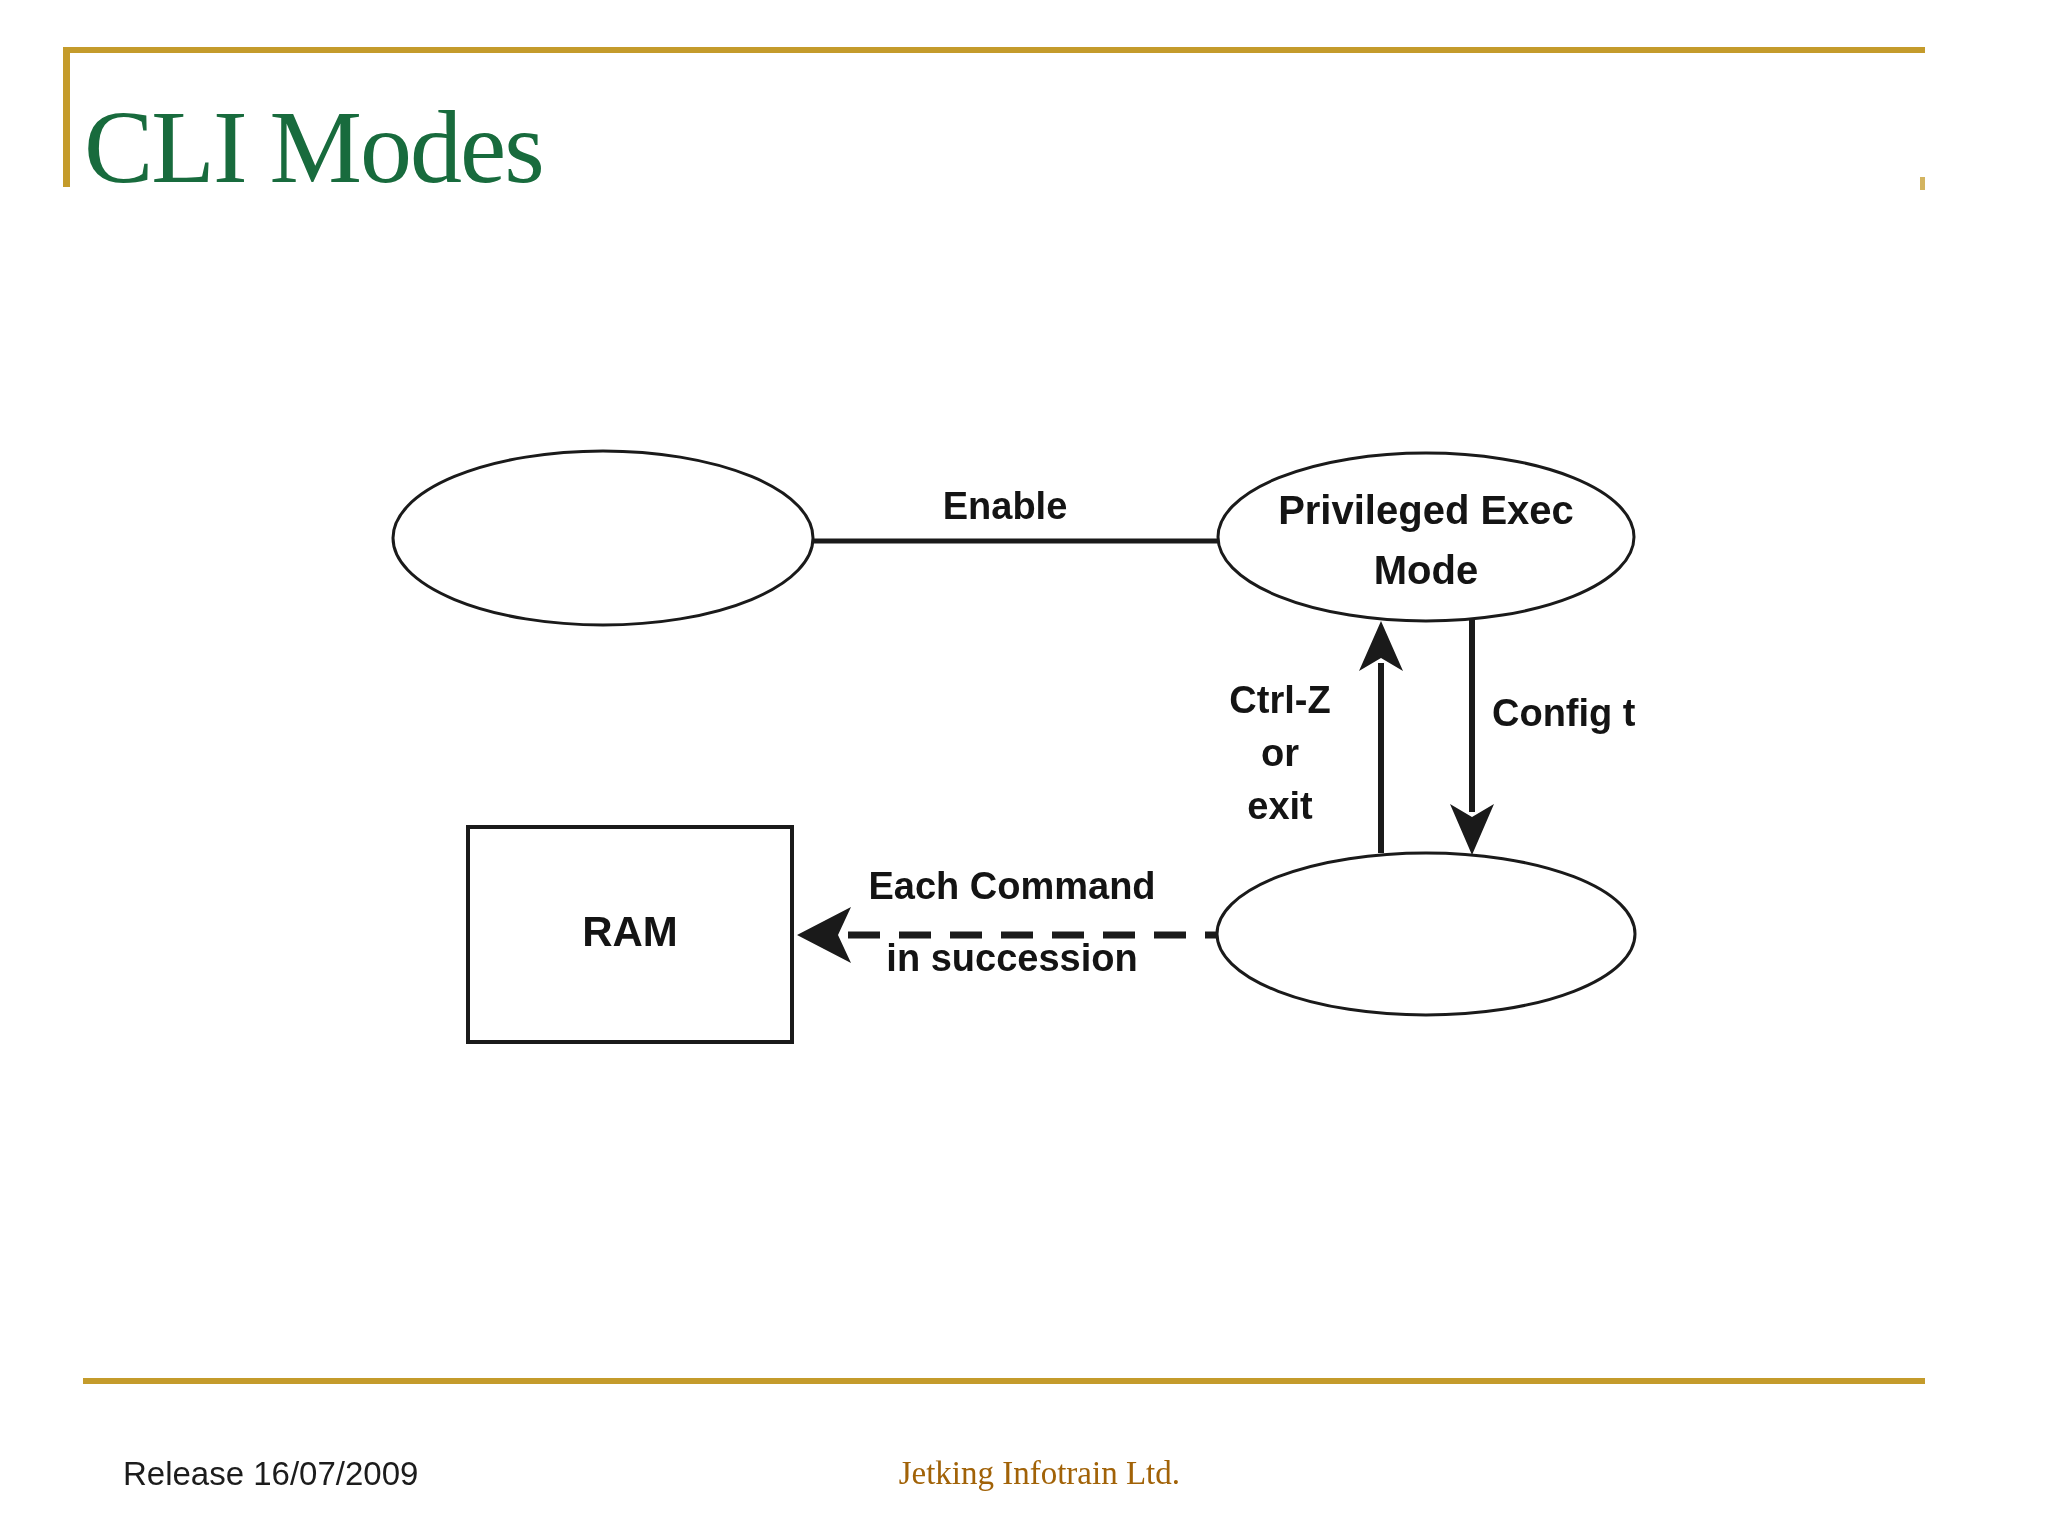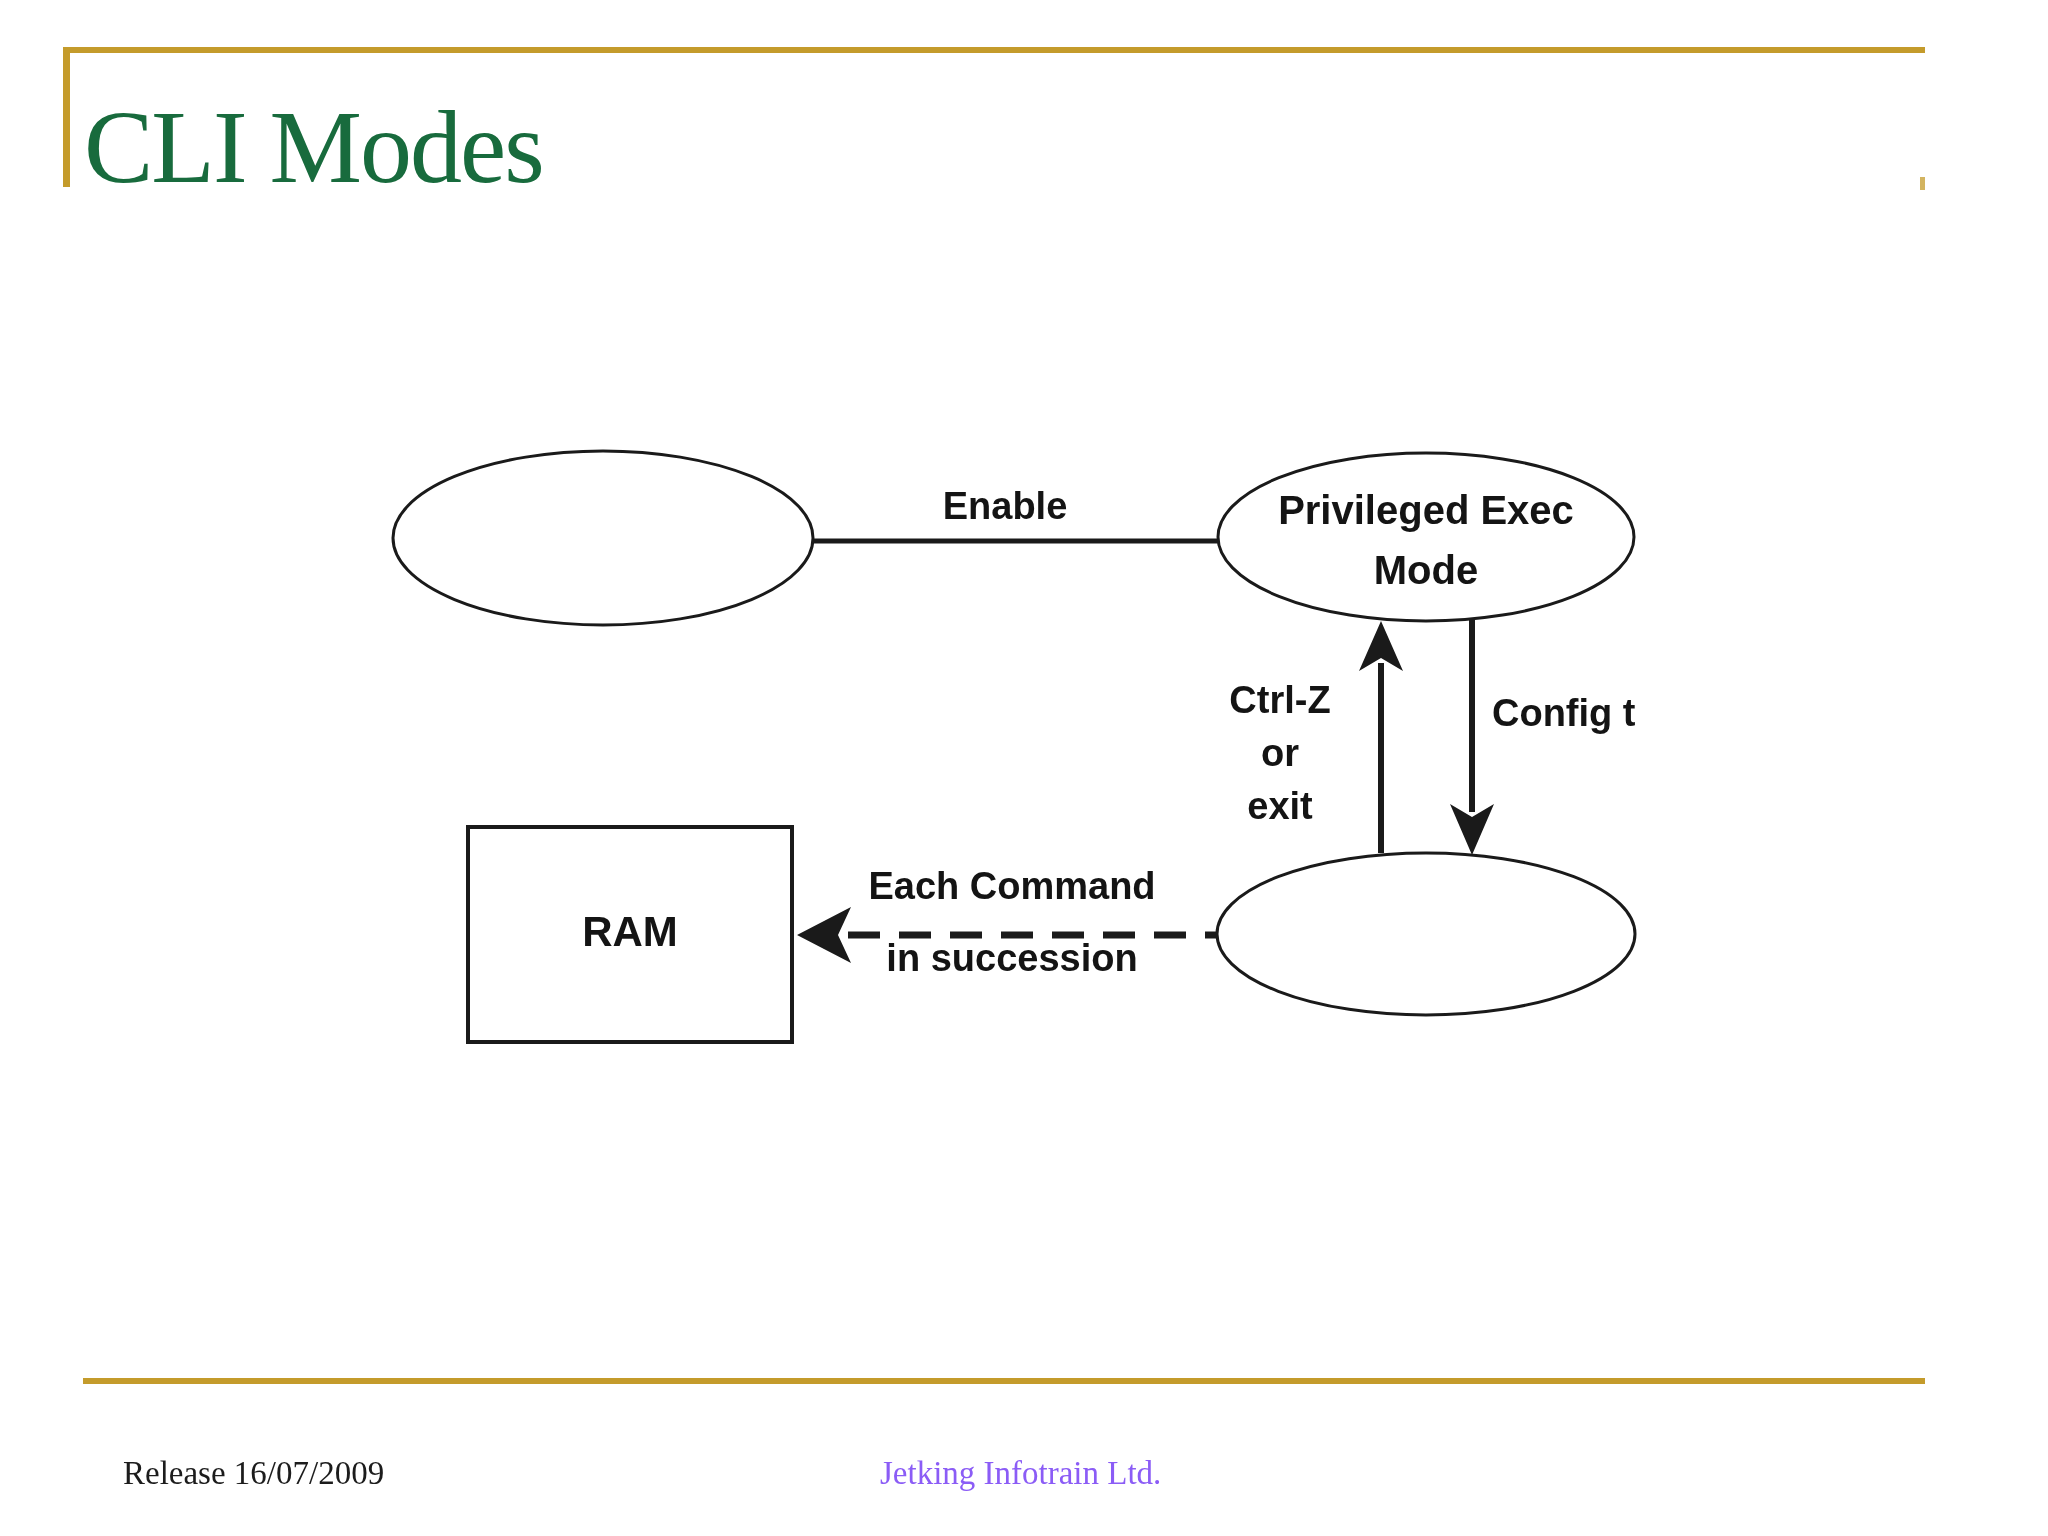--- a/index.html
+++ b/index.html
@@ -19,27 +19,27 @@
   
   .title{
     position:absolute;left:84px;top:92px;
     font-family:"Liberation Serif",serif;
     font-size:104px;line-height:1.05;letter-spacing:-2px;
     color:#186B3D;white-space:nowrap;
   }
   
   .footer-left{
     position:absolute;left:123px;top:1455px;
-    font-family:Liberation Serif, serif;font-size:33px;color:#1c1c1c;
+    font-family:Liberation Sans, sans-serif;font-size:33px;color:#1c1c1c;
     white-space:nowrap;
     text-align:right;
   }
   .footer-center{
-    position:absolute;left:880px;top:1455px;width:300px;text-align:left;
-    font-family:"Liberation Serif",serif;font-size:33px;color:#8b5cf6;
+    position:absolute;left:880px;top:1455px;width:300px;text-align:right;
+    font-family:"Liberation Serif",serif;font-size:33px;color:#a16207;
     white-space:nowrap;
   }
   
   .diagram-svg{position:absolute;left:0;top:0;width:2048px;height:1536px;}
   
   .dlabel{
     position:absolute;color:#141414;
     font-family:"Liberation Sans",sans-serif;font-weight:700;
     font-size:38px;text-align:center;
   }

